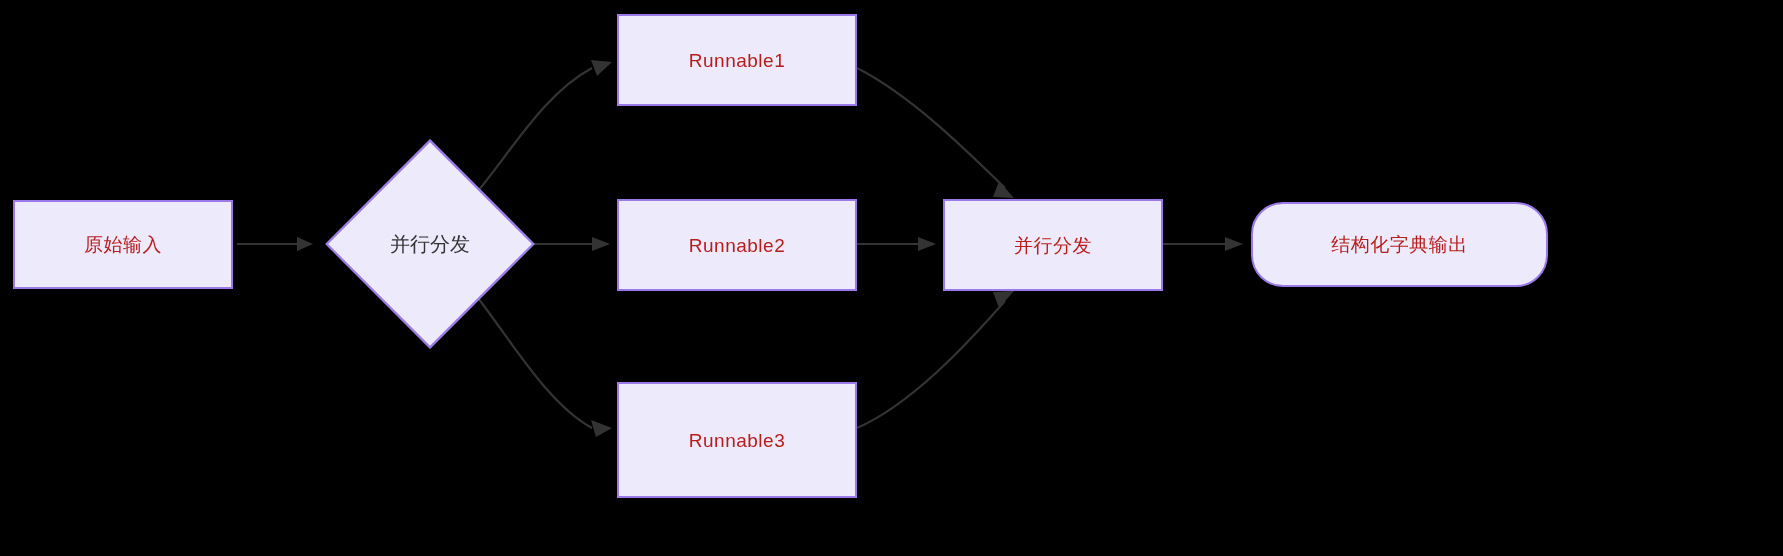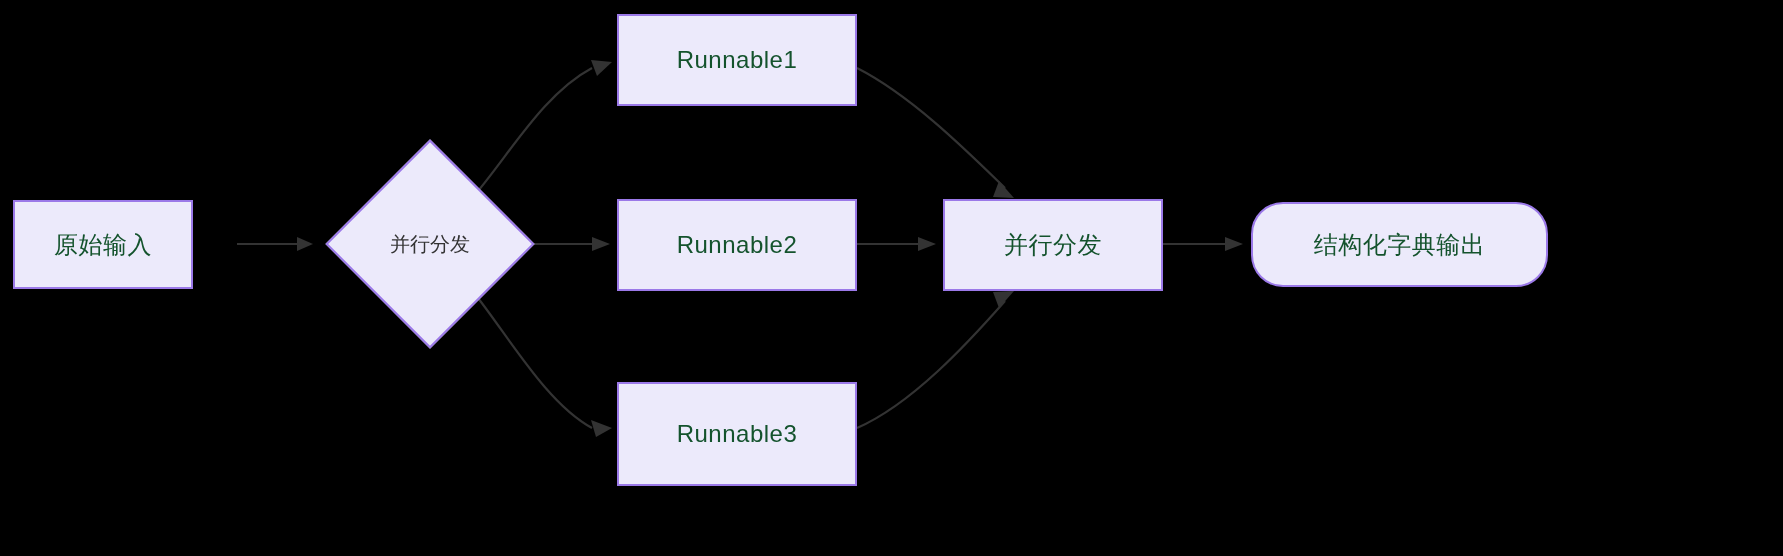--- a/index.html
+++ b/index.html
@@ -23,22 +23,22 @@
     display: flex;
     align-items: center;
     justify-content: center;
     color: #333333;
     font-size: 27px;
     line-height: 1;
     letter-spacing: 0.5px;
     white-space: nowrap;
   }
   .node-label {
-    color: #14532d;
-    font-size: 24px;
+    color: #b91c1c;
+    font-size: 19px;
   }
   
   .decision {
     position: absolute;
     width: 148px;
     height: 148px;
     background: #ECEAFB;
     border: 2px solid #9B79E8;
     box-sizing: border-box;
     transform: rotate(45deg);
@@ -111,38 +111,38 @@
       <path class="edge-path" d="M 857 428 C 912 404, 968 343, 1005 301"></path>
       <polygon class="arrow-head" points="993,292 1014,291 999,308"></polygon>
     </g>
 
     <g>
       <path class="edge-path" d="M 1163 244 L 1225 244"></path>
       <polygon class="arrow-head" points="1225,237 1243,244 1225,251"></polygon>
     </g>
   </svg>
 
-  <div class="node" style="left:13px; top:200px; width:180px; height:89px;">
+  <div class="node" style="left:13px; top:200px; width:220px; height:89px;">
     <span class="node-label">原始输入</span>
   </div>
 
   <div style="position:absolute; left:330px; top:170px; width:200px; height:148px;">
     <div class="decision" style="left:26px; top:0px;"></div>
     <div class="decision-label" style="left:0px; top:0px; width:200px; height:148px;">并行分发</div>
   </div>
 
   <div class="node" style="left:617px; top:14px; width:240px; height:92px;">
     <span class="node-label">Runnable1</span>
   </div>
 
   <div class="node" style="left:617px; top:199px; width:240px; height:92px;">
     <span class="node-label">Runnable2</span>
   </div>
 
-  <div class="node" style="left:617px; top:382px; width:240px; height:104px;">
+  <div class="node" style="left:617px; top:382px; width:240px; height:116px;">
     <span class="node-label">Runnable3</span>
   </div>
 
   <div class="node" style="left:943px; top:199px; width:220px; height:92px;">
     <span class="node-label">并行分发</span>
   </div>
 
   <div class="node" style="left:1251px; top:202px; width:297px; height:85px;border-radius:32px;">
     <span class="node-label">结构化字典输出</span>
   </div>

